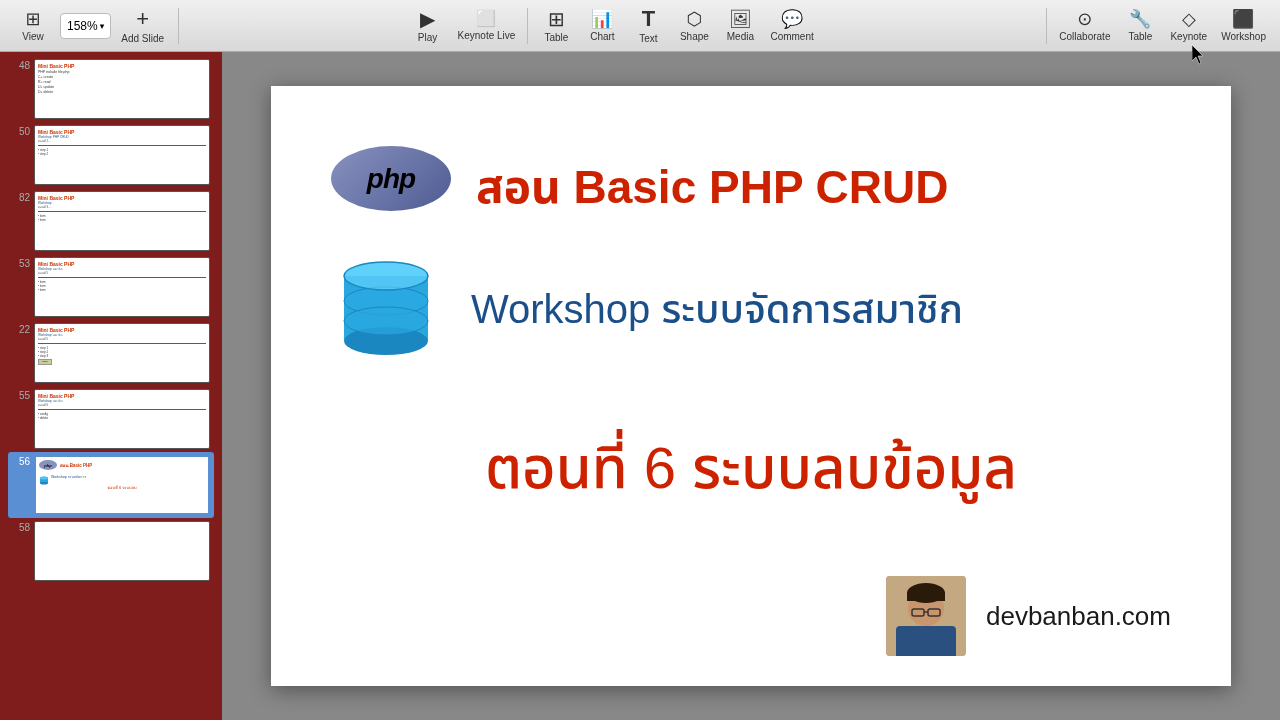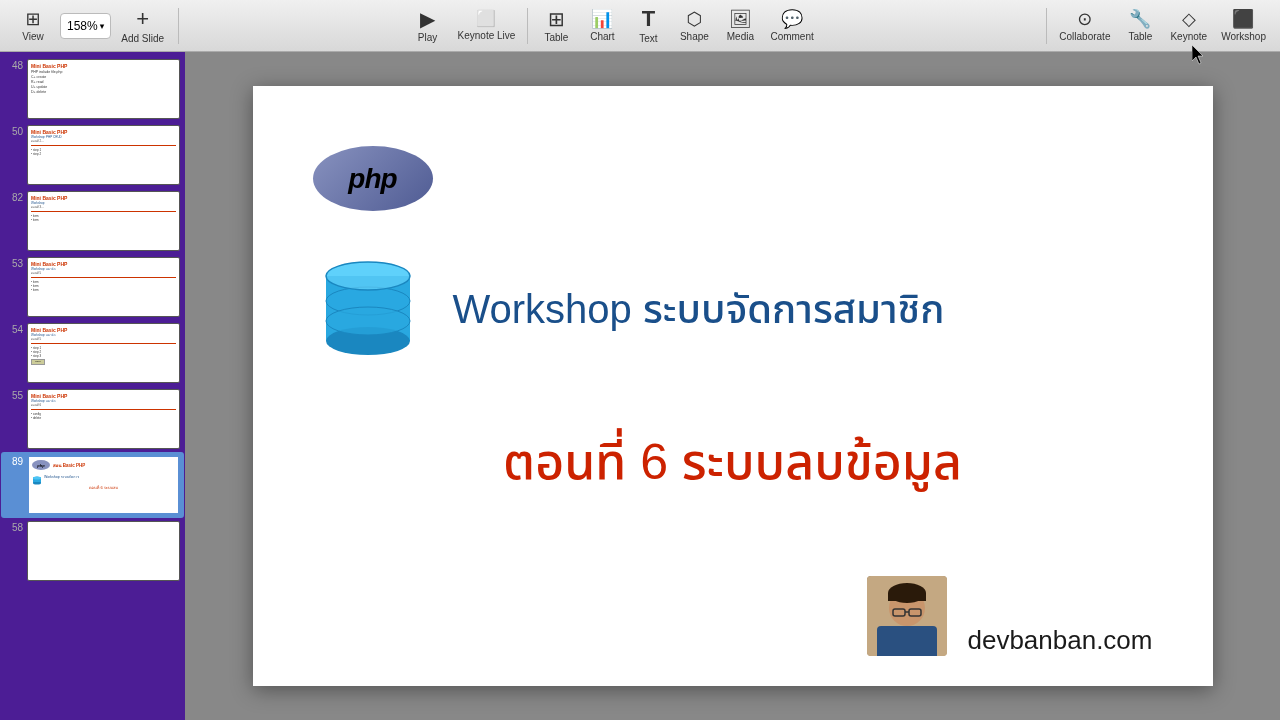--- a/index.html
+++ b/index.html
@@ -73,25 +73,25 @@
 
     
     .main {
       display: flex;
       flex: 1;
       overflow: hidden;
     }
 
     
     .slide-panel {
-      width: 185px;
-      background: #4c1d95;
+      width: 222px;
+      background: #7f1d1d;
       overflow-y: auto;
       flex-shrink: 0;
-      padding: 4px 1px;
+      padding: 4px 8px;
     }
     .slide-panel::-webkit-scrollbar { width: 6px; }
     .slide-panel::-webkit-scrollbar-thumb { background: #666; border-radius: 3px; }
 
     .slide-item {
       display: flex;
       align-items: flex-start;
       padding: 3px 4px;
       gap: 4px;
       cursor: pointer;
@@ -212,33 +212,33 @@
       font-weight: 500;
     }
 
     
     .episode-text {
       position: absolute;
       top: 340px;
       left: 100px;
       right: 100px;
       text-align: center;
-      font-size: 50px;
+      font-size: 58px;
       color: #cc2200;
       font-family: Arial, 'Noto Sans Thai', sans-serif;
       font-weight: 500;
     }
 
     
     .avatar-area {
       position: absolute;
       bottom: 30px;
       right: 60px;
       display: flex;
-      align-items: flex-end;
+      align-items: center;
       gap: 20px;
     }
     .avatar-img {
       width: 80px;
       height: 80px;
       background: linear-gradient(135deg, #8b7355, #c4a882);
       border-radius: 4px;
       overflow: hidden;
       display: flex;
       align-items: center;
@@ -391,21 +391,21 @@
           <div style="font-size:5px; color:#cc3300; font-weight:bold;">Mini Basic PHP</div>
           <div style="font-size:3px; color:#1a4f8a;">Workshop: สมาชิก</div>
           <div style="font-size:3px; color:#555;">ตอนที่ 5</div>
           <div style="width:100%; height:1px; background:#cc3300; margin:2px 0;"></div>
           <div style="font-size:3px; color:#333;">• item<br>• item<br>• item</div>
         </div>
       </div>
     </div>
 
     <div class="slide-item">
-      <span class="slide-num">54</span>
+      <span class="slide-num">22</span>
       <div class="slide-thumb">
         <div class="slide-thumb-inner">
           <div style="font-size:5px; color:#cc3300; font-weight:bold;">Mini Basic PHP</div>
           <div style="font-size:3px; color:#1a4f8a;">Workshop: สมาชิก</div>
           <div style="font-size:3px; color:#555;">ตอนที่ 5</div>
           <div style="width:100%; height:1px; background:#cc3300; margin:2px 0;"></div>
           <div style="font-size:3px; color:#333;">• step 1<br>• step 2<br>• step 3</div>
           <div style="width:14px; height:6px; background:#cc9; border:0.5px solid #999; margin-top:1px; font-size:2.5px; text-align:center;">form</div>
         </div>
       </div>
@@ -418,21 +418,21 @@
           <div style="font-size:5px; color:#cc3300; font-weight:bold;">Mini Basic PHP</div>
           <div style="font-size:3px; color:#1a4f8a;">Workshop: สมาชิก</div>
           <div style="font-size:3px; color:#555;">ตอนที่ 6</div>
           <div style="width:100%; height:1px; background:#cc3300; margin:2px 0;"></div>
           <div style="font-size:3px; color:#333;">• config<br>• delete</div>
         </div>
       </div>
     </div>
 
     <div class="slide-item active">
-      <span class="slide-num">89</span>
+      <span class="slide-num">56</span>
       <div class="slide-thumb" style="border-color:#5a8fd4; border-width:2px;">
         <div class="slide-thumb-inner">
 
           <div style="display:flex; align-items:center; gap:3px; margin-bottom:2px;">
             <div style="width:18px; height:10px; background:#8892bf; border-radius:50%; display:flex; align-items:center; justify-content:center;">
               <span style="font-size:4px; font-weight:900; font-style:italic;">php</span>
             </div>
             <div style="font-size:4.5px; color:#cc3300; font-weight:bold;">สอน Basic PHP</div>
           </div>
 
@@ -465,20 +465,21 @@
 
   <div class="slide-canvas">
     <div class="slide-content">
 
       <div class="php-logo">
         <div class="php-logo-ellipse">
           <span class="php-logo-text">php</span>
         </div>
       </div>
 
+      <div class="slide-title">สอน Basic PHP CRUD</div>
 
       <div class="db-icon">
         <svg viewBox="0 0 100 110" width="110" height="110">
 
           <ellipse cx="50" cy="20" rx="42" ry="14" fill="#4dc5f5"></ellipse>
           <rect x="8" y="20" width="84" height="65" fill="#29a8e0"></rect>
           <ellipse cx="50" cy="85" rx="42" ry="14" fill="#1a87c0"></ellipse>
 
           <ellipse cx="50" cy="45" rx="42" ry="14" fill="#29a8e0" opacity="0.85"></ellipse>
           <ellipse cx="50" cy="45" rx="42" ry="14" fill="none" stroke="#1a87c0" stroke-width="1"></ellipse>

